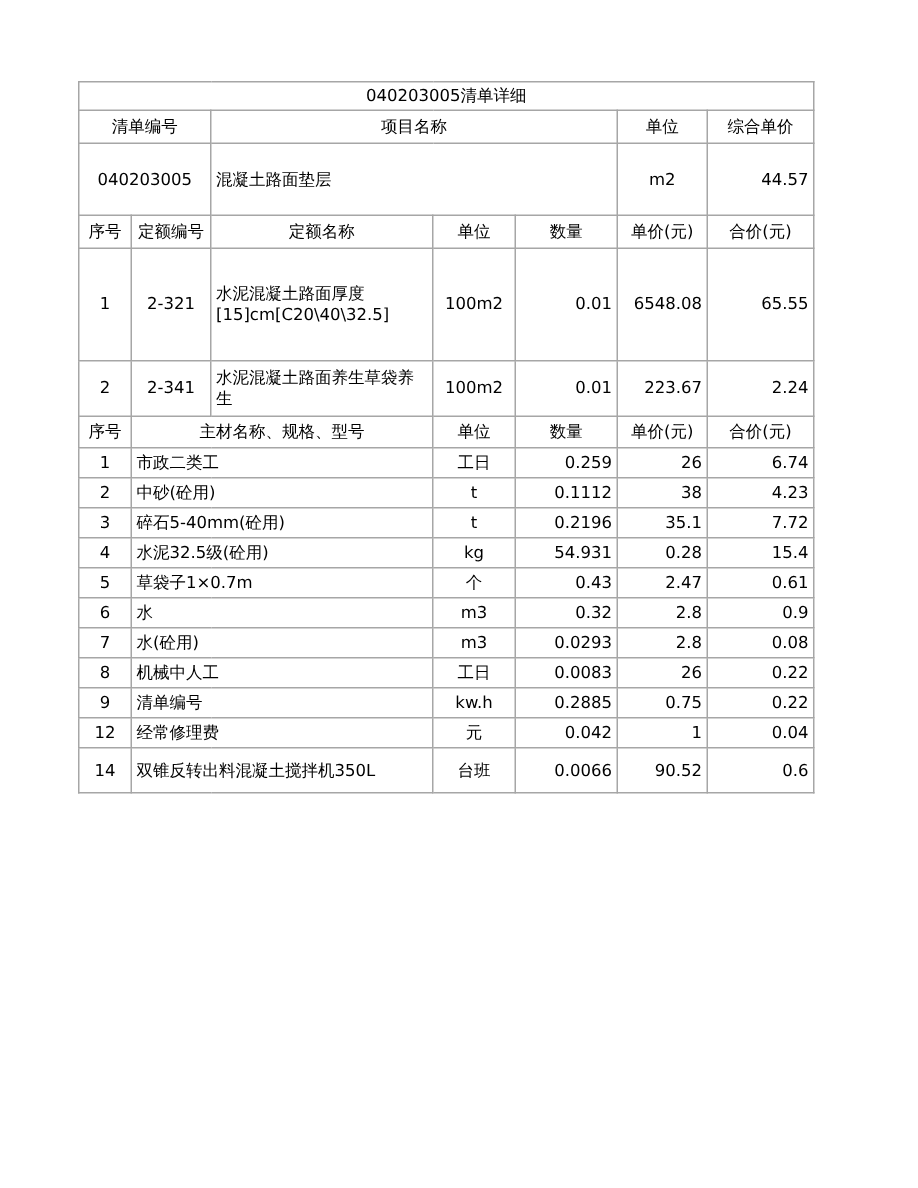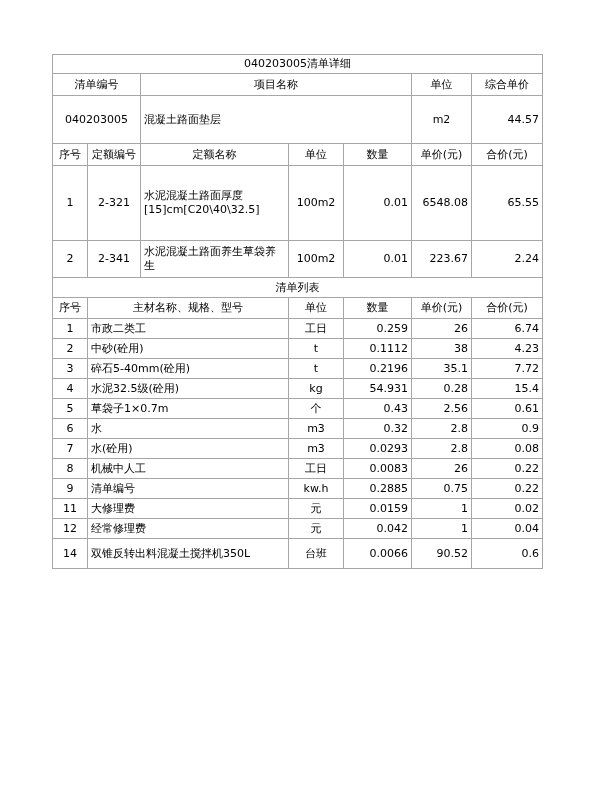--- a/index.html
+++ b/index.html
@@ -97,23 +97,20 @@
     <tr class="h-quota2">
       <td class="c-center">2</td>
       <td class="c-center">2-341</td>
       <td class="c-left">水泥混凝土路面养生草袋养生</td>
       <td class="c-center">100m2</td>
       <td class="c-right">0.01</td>
       <td class="c-right">223.67</td>
       <td class="c-right">2.24</td>
     </tr>
 
-    <tr class="h-section">
-      <td colspan="7" class="c-center">清单列表</td>
-    </tr>
 
     <tr class="h-head3">
       <td class="c-center">序号</td>
       <td colspan="2" class="c-center">主材名称、规格、型号</td>
       <td class="c-center">单位</td>
       <td class="c-center">数量</td>
       <td class="c-center">单价(元)</td>
       <td class="c-center">合价(元)</td>
     </tr>
 
@@ -147,21 +144,21 @@
       <td class="c-center">kg</td>
       <td class="c-right">54.931</td>
       <td class="c-right">0.28</td>
       <td class="c-right">15.4</td>
     </tr>
     <tr class="h-item">
       <td class="c-center">5</td>
       <td colspan="2" class="c-left">草袋子1×0.7m</td>
       <td class="c-center">个</td>
       <td class="c-right">0.43</td>
-      <td class="c-right">2.56</td>
+      <td class="c-right">2.47</td>
       <td class="c-right">0.61</td>
     </tr>
     <tr class="h-item">
       <td class="c-center">6</td>
       <td colspan="2" class="c-left">水</td>
       <td class="c-center">m3</td>
       <td class="c-right">0.32</td>
       <td class="c-right">2.8</td>
       <td class="c-right">0.9</td>
     </tr>
@@ -181,28 +178,20 @@
       <td class="c-right">26</td>
       <td class="c-right">0.22</td>
     </tr>
     <tr class="h-item">
       <td class="c-center">9</td>
       <td colspan="2" class="c-left">清单编号</td>
       <td class="c-center">kw.h</td>
       <td class="c-right">0.2885</td>
       <td class="c-right">0.75</td>
       <td class="c-right">0.22</td>
-    </tr>
-    <tr class="h-item">
-      <td class="c-center">11</td>
-      <td colspan="2" class="c-left">大修理费</td>
-      <td class="c-center">元</td>
-      <td class="c-right">0.0159</td>
-      <td class="c-right">1</td>
-      <td class="c-right">0.02</td>
     </tr>
     <tr class="h-item">
       <td class="c-center">12</td>
       <td colspan="2" class="c-left">经常修理费</td>
       <td class="c-center">元</td>
       <td class="c-right">0.042</td>
       <td class="c-right">1</td>
       <td class="c-right">0.04</td>
     </tr>
     <tr class="h-item-lg">

